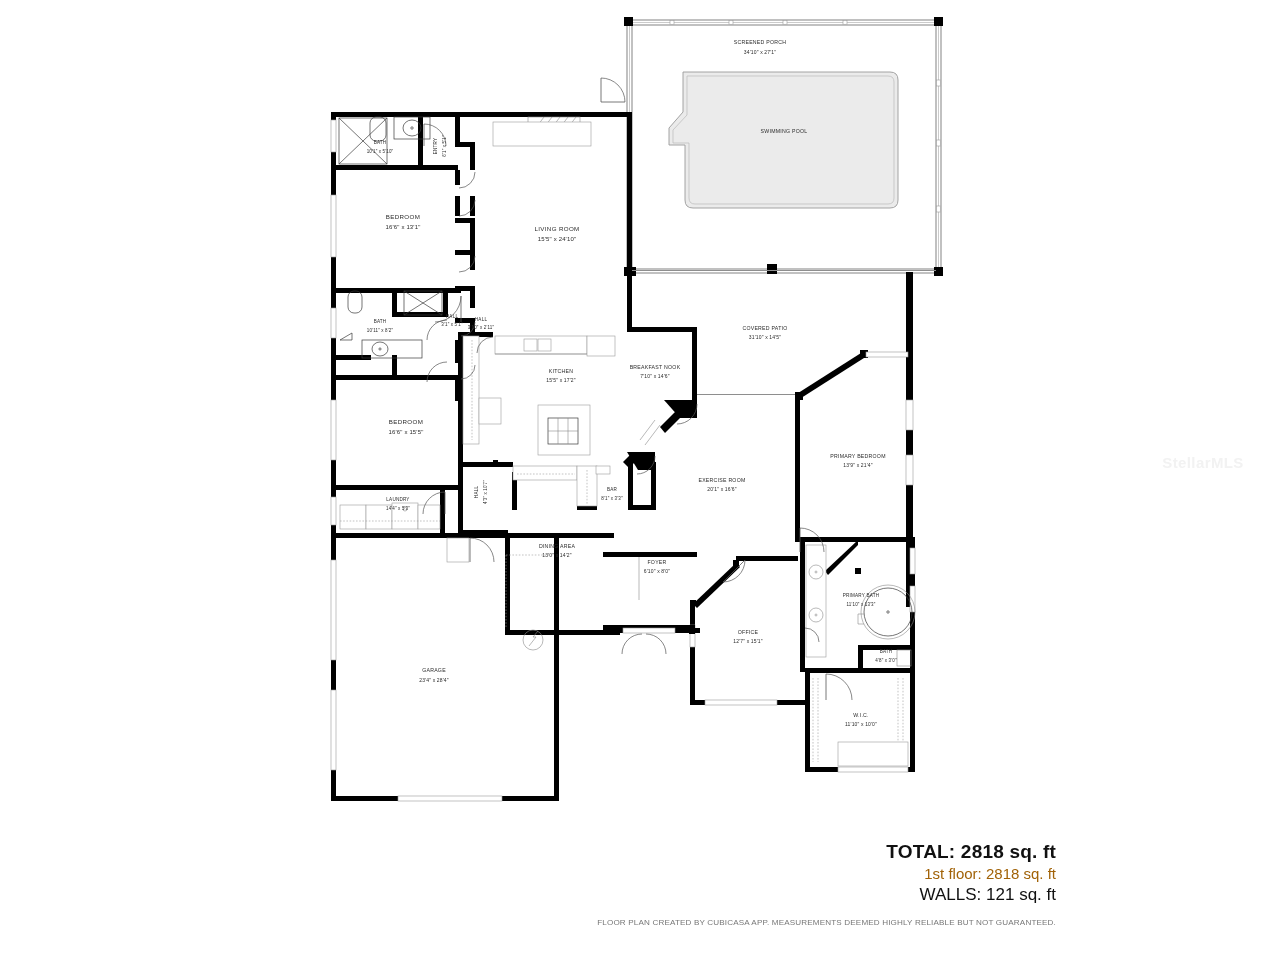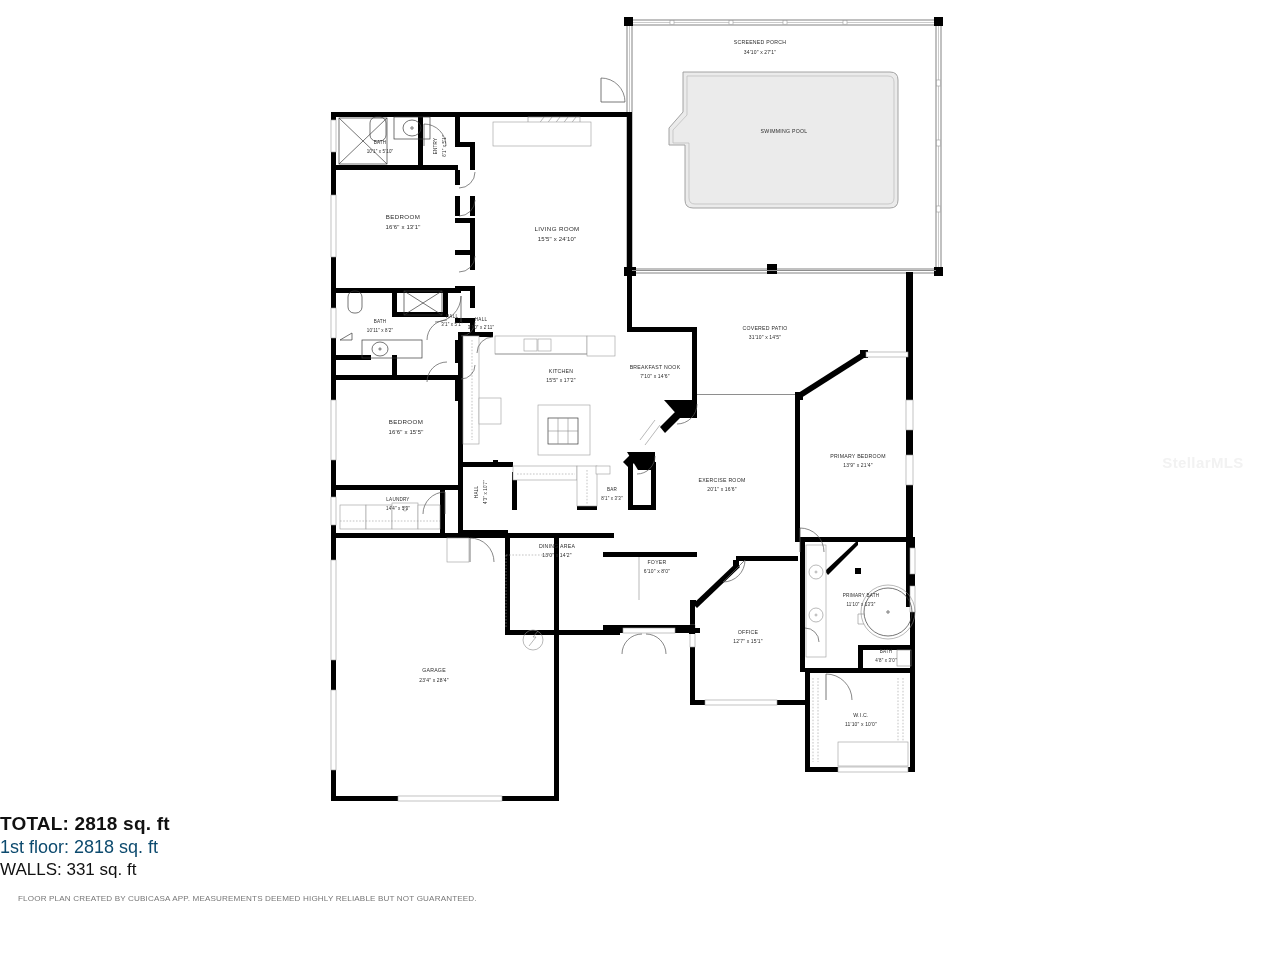--- a/index.html
+++ b/index.html
@@ -39,25 +39,25 @@
   .cabinet-lt{ fill:#ffffff; stroke:#9b9b9b; stroke-width:0.6; }
   .dash      { fill:none; stroke:#9a9a9a; stroke-width:0.6; stroke-dasharray:1.6 1.6;}
   .doorarc   { fill:none; stroke:#555555; stroke-width:0.7; }
   .doorleaf  { fill:none; stroke:#555555; stroke-width:0.8; }
   .pool      { fill:#ebebeb; stroke:#9a9a9a; stroke-width:0.9; }
   .poolinner { fill:none; stroke:#b9b9b9; stroke-width:0.7; }
   .winlt     { fill:#ffffff; stroke:#9a9a9a; stroke-width:0.6;}
 
   
   #summary{
-    position:absolute; left:0; top:812px; width:1056px;
-    text-align:left; line-height:1.28;
+    position:absolute; left:0; top:840px; width:1056px;
+    text-align:right; line-height:1.28;
   }
   #summary .total{ font-size:19px; font-weight:bold; color:#111; letter-spacing:0.2px;}
-  #summary .floor{ font-size:18px; color:#0c4a6e; }
+  #summary .floor{ font-size:15px; color:#a16207; }
   #summary .excluded{ font-size:17px; color:#111; }
   #summary .walls{ font-size:17px; color:#111; }
   #summary .credit{
     margin-top:13px; font-size:8.1px; color:#777777; letter-spacing:0.15px;padding-left:18px;
   }
   
   #watermark{
     position:absolute; left:1203px; top:462px;
     transform:translate(-50%,-50%);
     font-size:15px; font-weight:bold; letter-spacing:0.4px;
@@ -489,15 +489,15 @@
   </g>
 
 </svg>
 </div>
 
 <div id="watermark">StellarMLS</div>
 
 <div id="summary">
   <div class="total">TOTAL: 2818 sq. ft</div>
   <div class="floor">1st floor: 2818 sq. ft</div>
-  <div class="walls">WALLS: 331 sq. ft</div>
+  <div class="walls">WALLS: 121 sq. ft</div>
   <div class="credit">FLOOR PLAN CREATED BY CUBICASA APP. MEASUREMENTS DEEMED HIGHLY RELIABLE BUT NOT GUARANTEED.</div>
 </div>
 
 </body></html>

